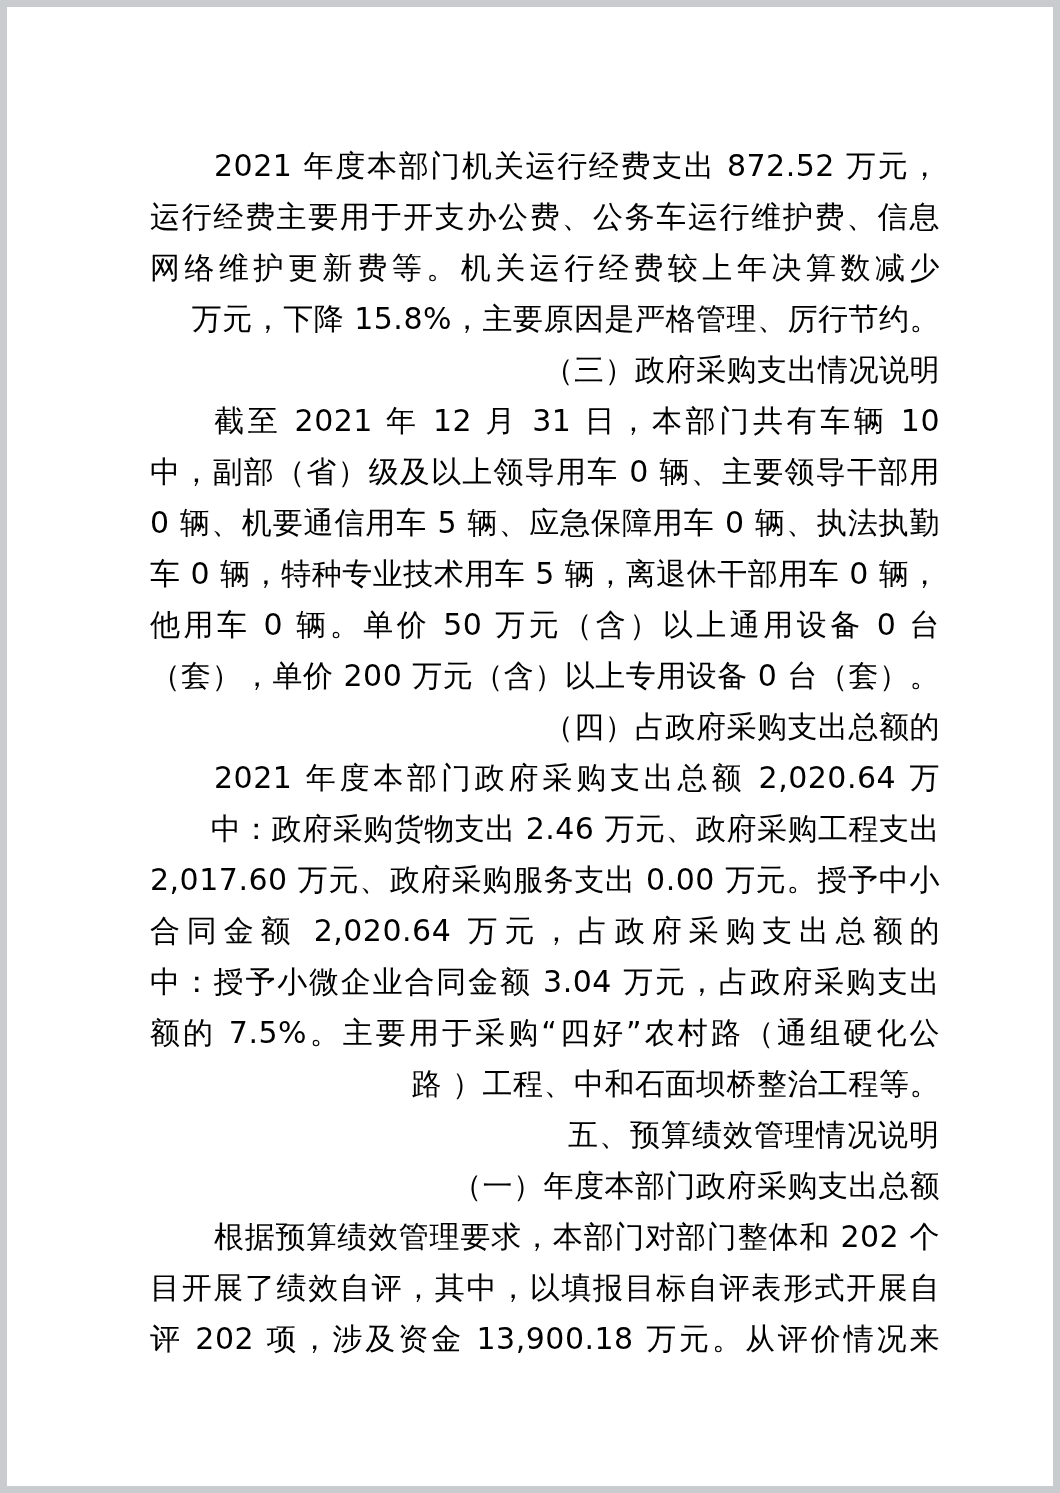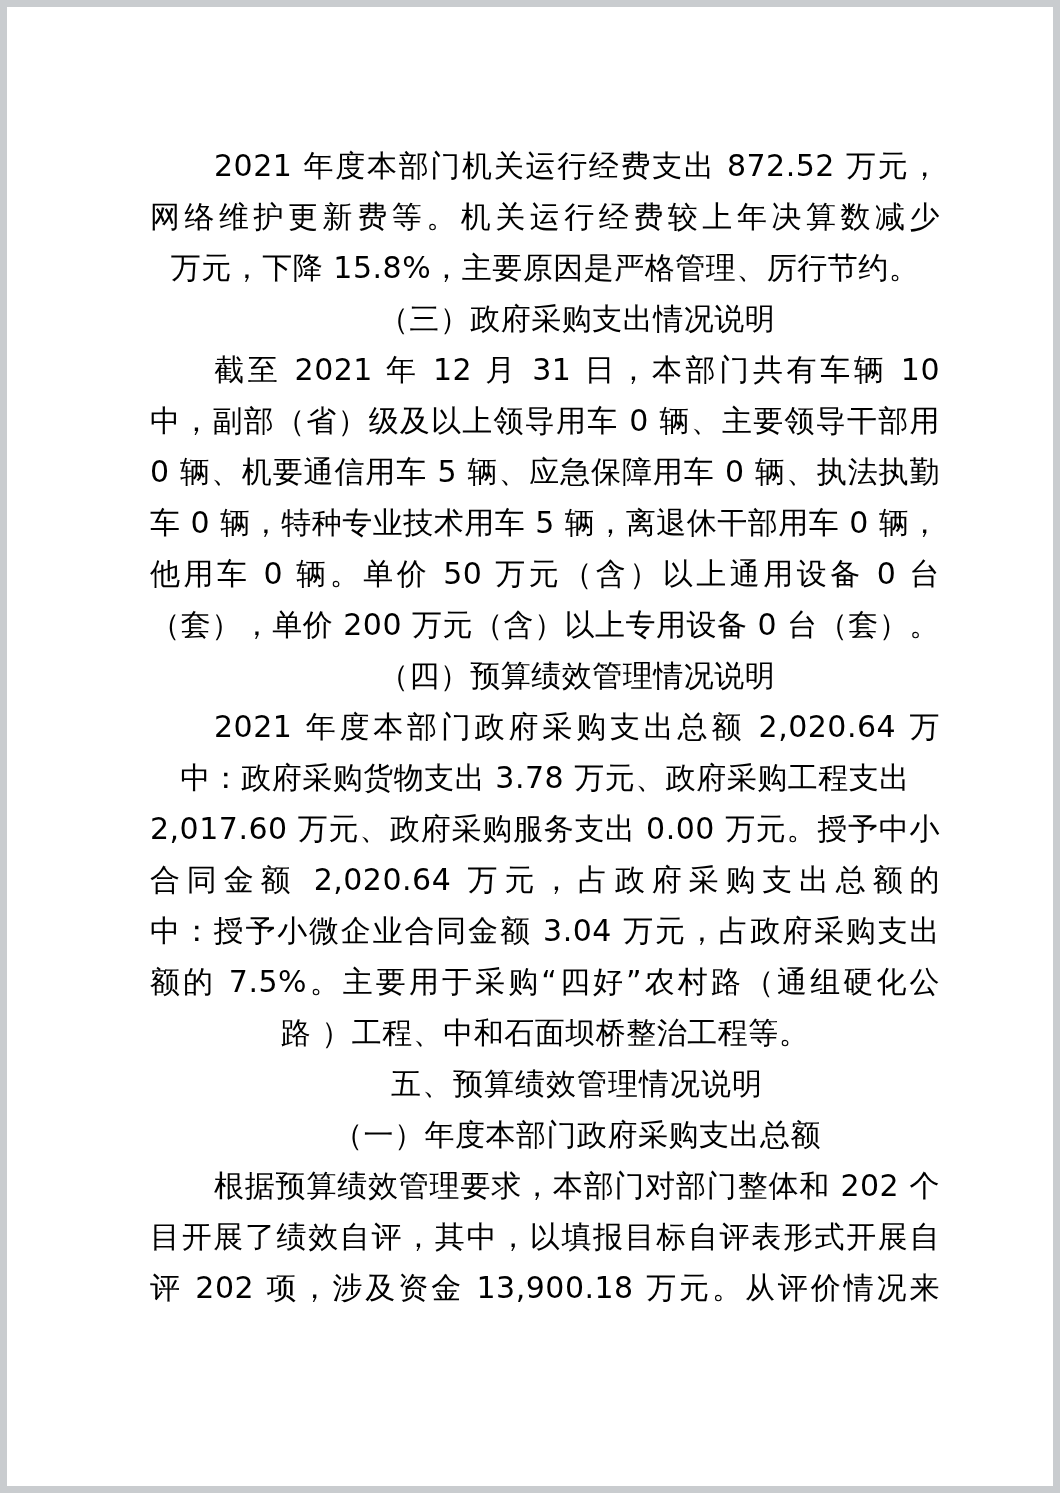--- a/index.html
+++ b/index.html
@@ -28,21 +28,21 @@
     left: 143px;
     width: 790px;
   }
   .line {
     height: 51px;
     line-height: 51px;
     font-size: 30px;
     color: #000000;
     overflow: hidden;
     white-space: normal;
-    text-align: center;
+    text-align: right;
     letter-spacing: 0.5px;
   }
   .line.j {
     text-align: justify;
     text-align-last: justify;
     -moz-text-align-last: justify;
   }
   .line.in {
     text-indent: 64px;
   }
@@ -50,32 +50,33 @@
     font-weight: 400;
     letter-spacing: 1px;
   }
 </style>
 </head>
 <body>
 
 <div class="page">
   <div class="content" id="doc-lines">
       <div class="line j in">2021 年度本部门机关运行经费支出 872.52 万元，机关</div>
+      <div class="line j">运行经费主要用于开支办公费、公务车运行维护费、信息</div>
       <div class="line j">网络维护更新费等。机关运行经费较上年决算数减少 163.4</div>
       <div class="line">万元，下降 15.8%，主要原因是严格管理、厉行节约。</div>
       <div class="line in">（三）政府采购支出情况说明</div>
       <div class="line j in">截至 2021 年 12 月 31 日，本部门共有车辆 10 辆，其</div>
       <div class="line j">中，副部（省）级及以上领导用车 0 辆、主要领导干部用车</div>
       <div class="line j">0 辆、机要通信用车 5 辆、应急保障用车 0 辆、执法执勤用</div>
       <div class="line j">车 0 辆，特种专业技术用车 5 辆，离退休干部用车 0 辆，其</div>
       <div class="line j">他用车 0 辆。单价 50 万元（含）以上通用设备 0 台</div>
       <div class="line">（套），单价 200 万元（含）以上专用设备 0 台（套）。</div>
-      <div class="line in">（四）预算绩效管理情况说明</div>
+      <div class="line in">（四）占政府采购支出总额的</div>
       <div class="line j in">2021 年度本部门政府采购支出总额 2,020.64 万元，其</div>
-      <div class="line">中：政府采购货物支出 3.78 万元、政府采购工程支出</div>
+      <div class="line">中：政府采购货物支出 2.46 万元、政府采购工程支出</div>
       <div class="line j">2,017.60 万元、政府采购服务支出 0.00 万元。授予中小企业</div>
       <div class="line j">合同金额 2,020.64 万元，占政府采购支出总额的 100%，其</div>
       <div class="line j">中：授予小微企业合同金额 3.04 万元，占政府采购支出总</div>
       <div class="line j">额的 7.5%。主要用于采购“四好”农村路（通组硬化公</div>
       <div class="line">路 ）工程、中和石面坝桥整治工程等。</div>
       <div class="line in b">五、预算绩效管理情况说明</div>
       <div class="line in">（一）年度本部门政府采购支出总额</div>
       <div class="line j in">根据预算绩效管理要求，本部门对部门整体和 202 个项</div>
       <div class="line j">目开展了绩效自评，其中，以填报目标自评表形式开展自</div>
       <div class="line j">评 202 项，涉及资金 13,900.18 万元。从评价情况来看，各</div>

